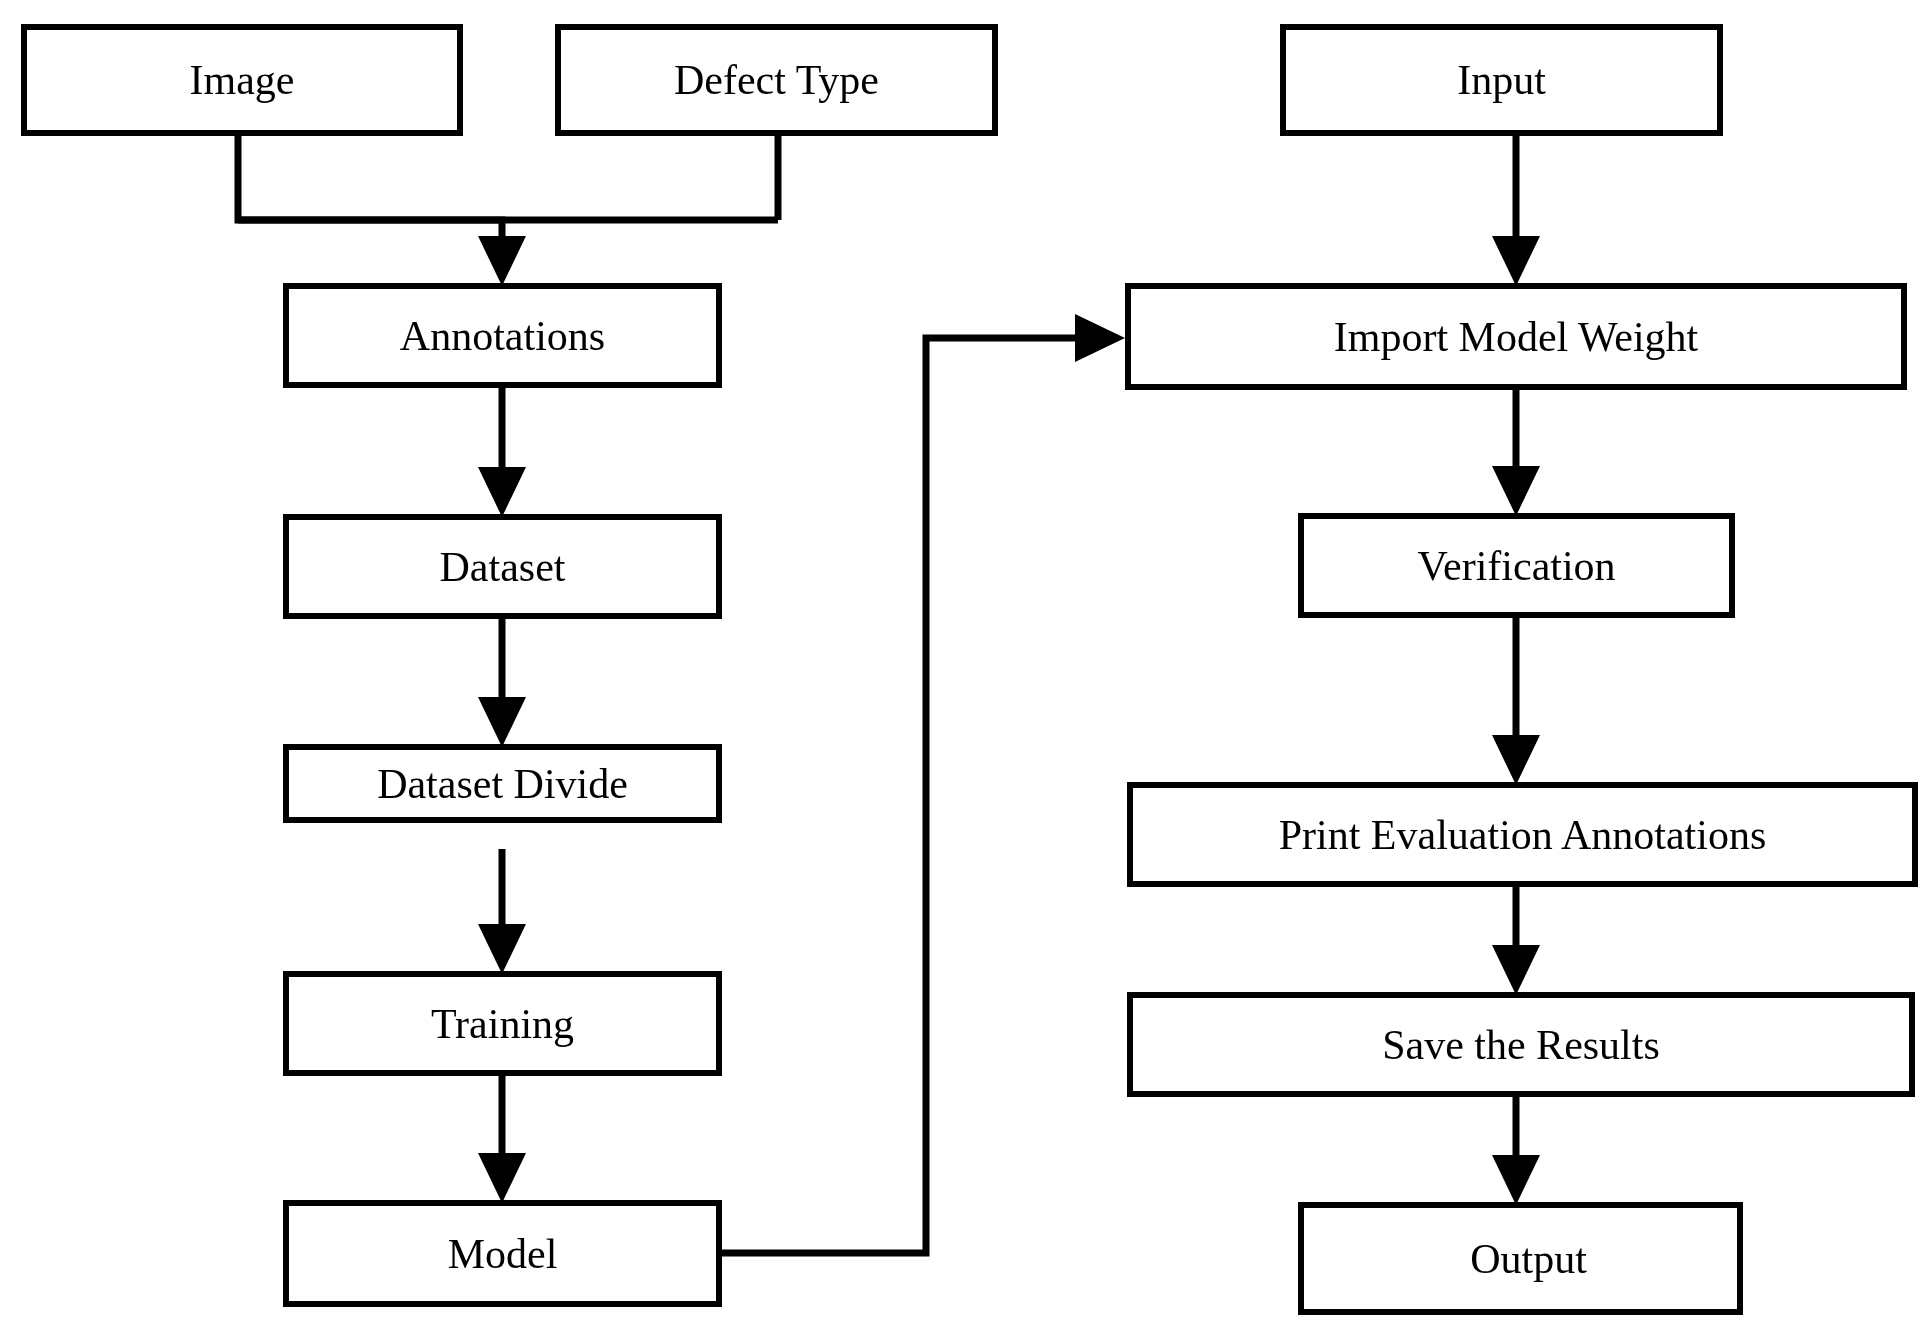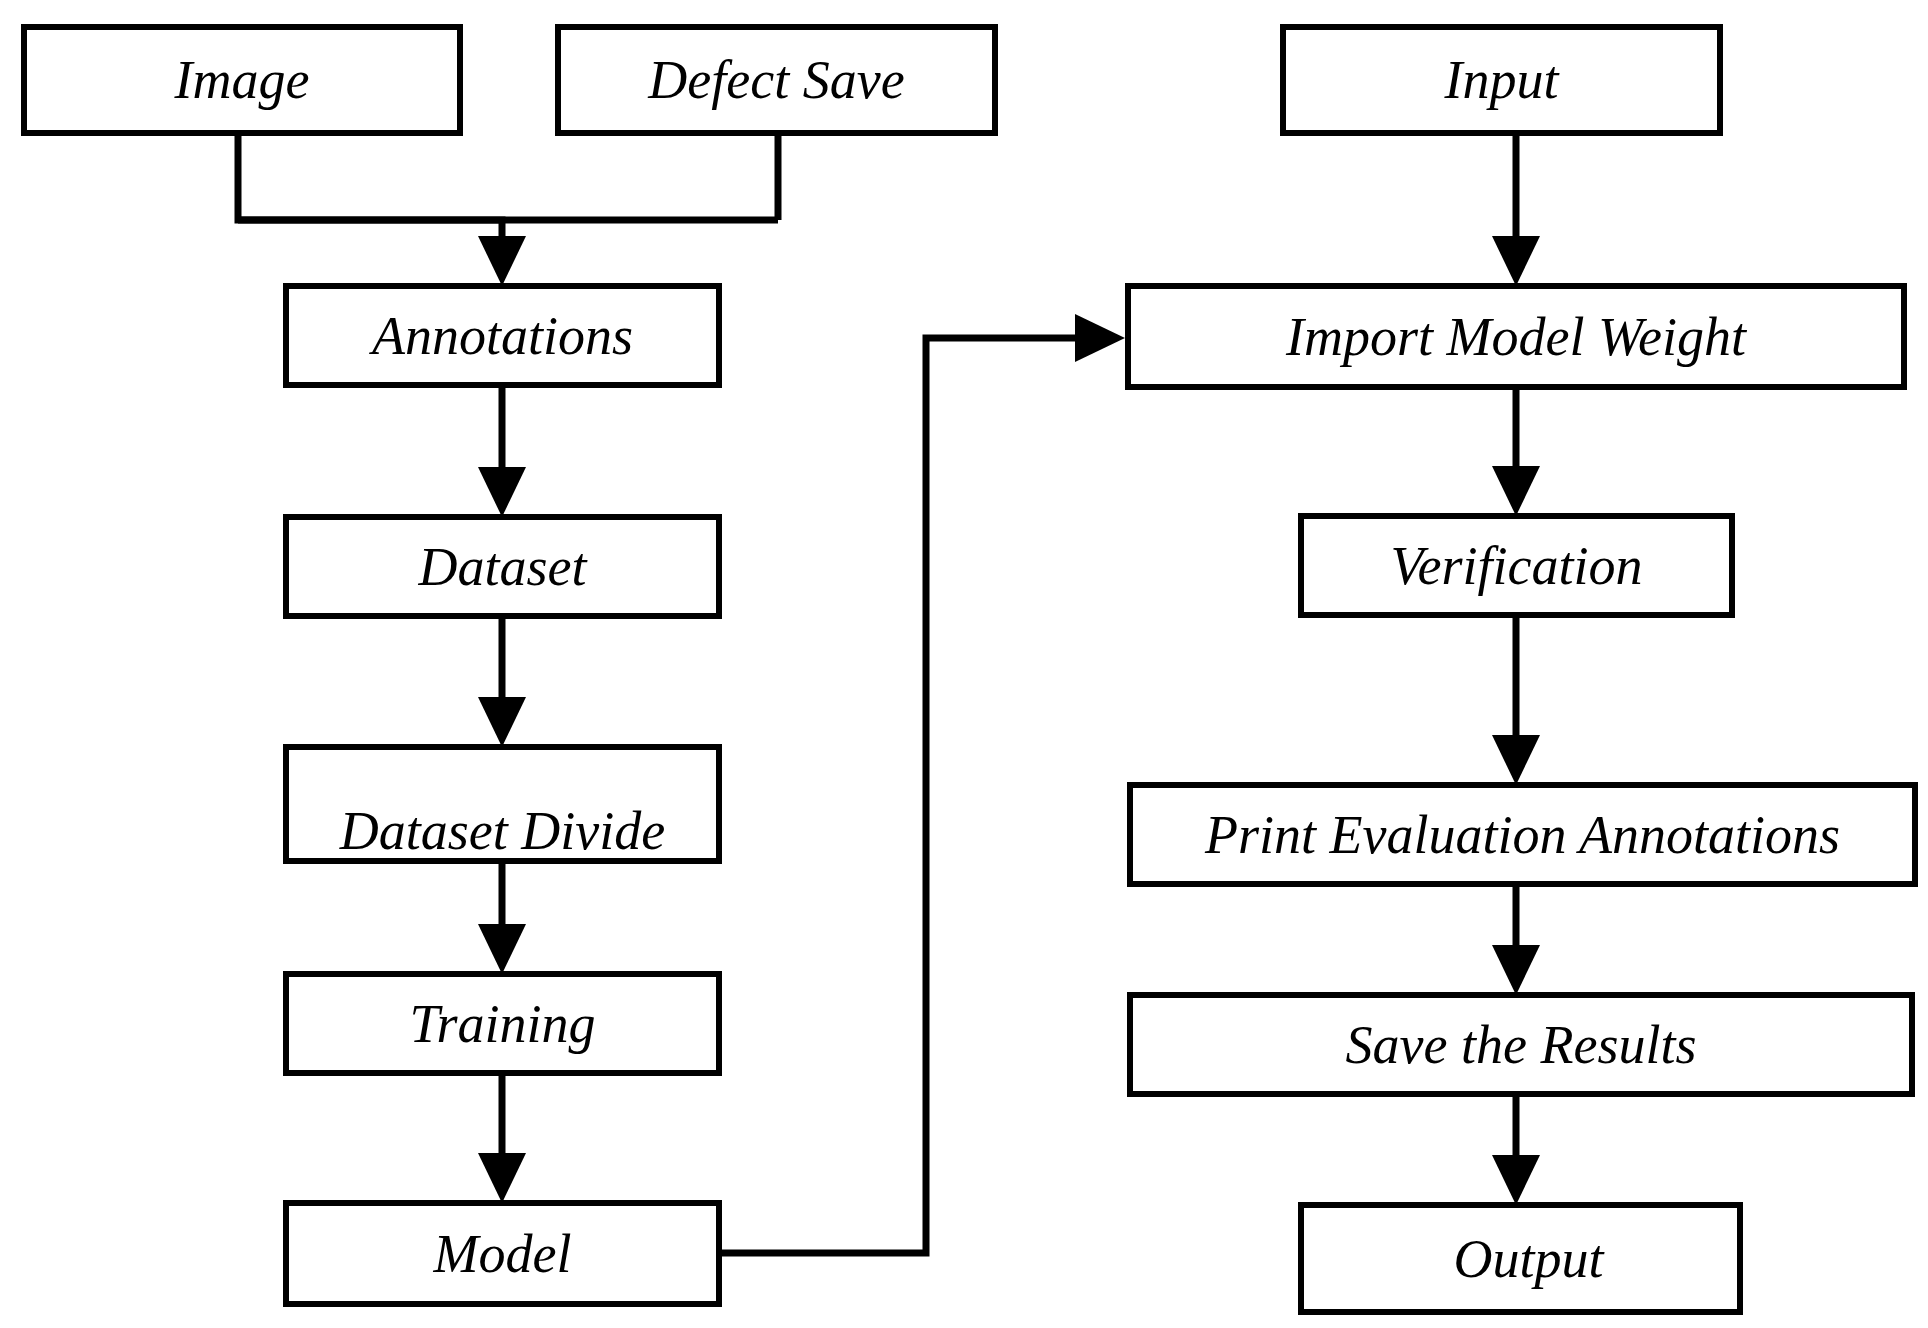--- a/index.html
+++ b/index.html
@@ -21,24 +21,23 @@
     border: 6px solid #000000;
     background: #ffffff;
     display: flex;
     align-items: center;
     justify-content: center;
     color: #000000;
     line-height: 1;
     white-space: nowrap;
   }
   .node-label {
-    font-size: 54px;
+    font-size: 42px;
     letter-spacing: 0px;
     display: block;
-    font-style: italic;
   }
   
   svg.edges {
     position: absolute;
     left: 0;
     top: 0;
     width: 1928px;
     height: 1328px;
     pointer-events: none;
   }
@@ -95,32 +94,32 @@
 
     <path class="edge-line" d="M 1516 1097 L 1516 1180"></path>
     <polygon class="edge-head" points="1516,1205 1492,1155 1540,1155"></polygon>
   </svg>
 
   <div class="node" style="left:21px; top:24px; width:442px; height:112px;">
     <span class="node-label">Image</span>
   </div>
 
   <div class="node" style="left:555px; top:24px; width:443px; height:112px;">
-    <span class="node-label">Defect Save</span>
+    <span class="node-label">Defect Type</span>
   </div>
 
   <div class="node" style="left:283px; top:514px; width:439px; height:105px;">
     <span class="node-label">Dataset</span>
   </div>
 
   <div class="node" style="left:283px; top:283px; width:439px; height:105px;">
     <span class="node-label">Annotations</span>
   </div>
 
-  <div class="node" style="left:283px; top:744px; width:439px; height:120px;align-items:flex-end;">
+  <div class="node" style="left:283px; top:744px; width:439px; height:79px;">
     <span class="node-label">Dataset Divide</span>
   </div>
 
   <div class="node" style="left:283px; top:971px; width:439px; height:105px;">
     <span class="node-label">Training</span>
   </div>
 
   <div class="node" style="left:283px; top:1200px; width:439px; height:107px;">
     <span class="node-label">Model</span>
   </div>

